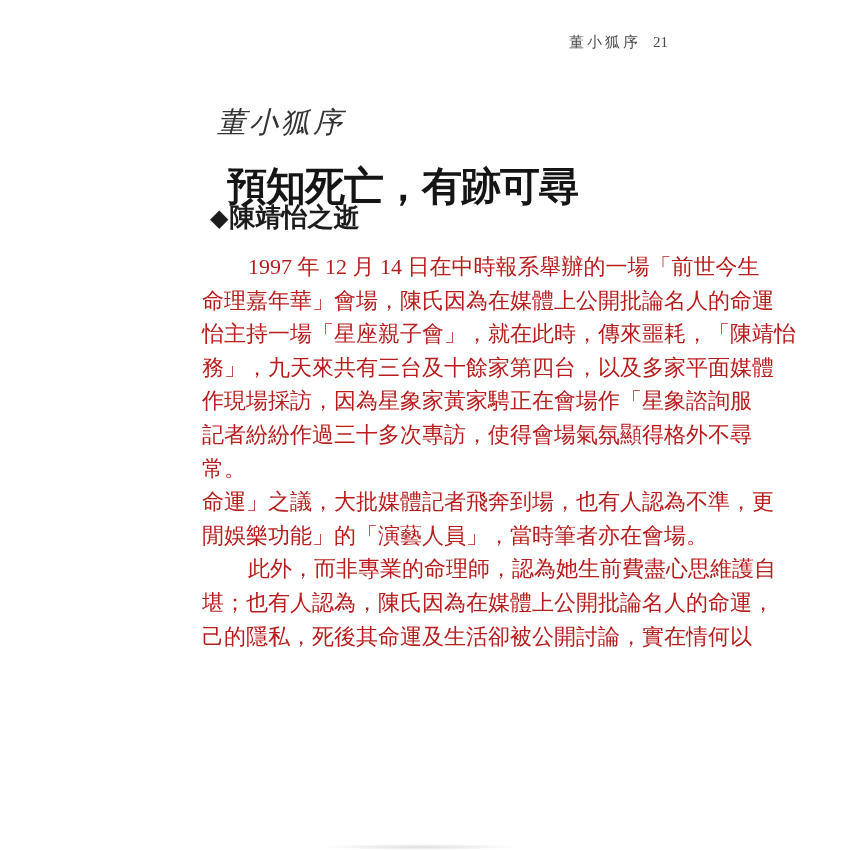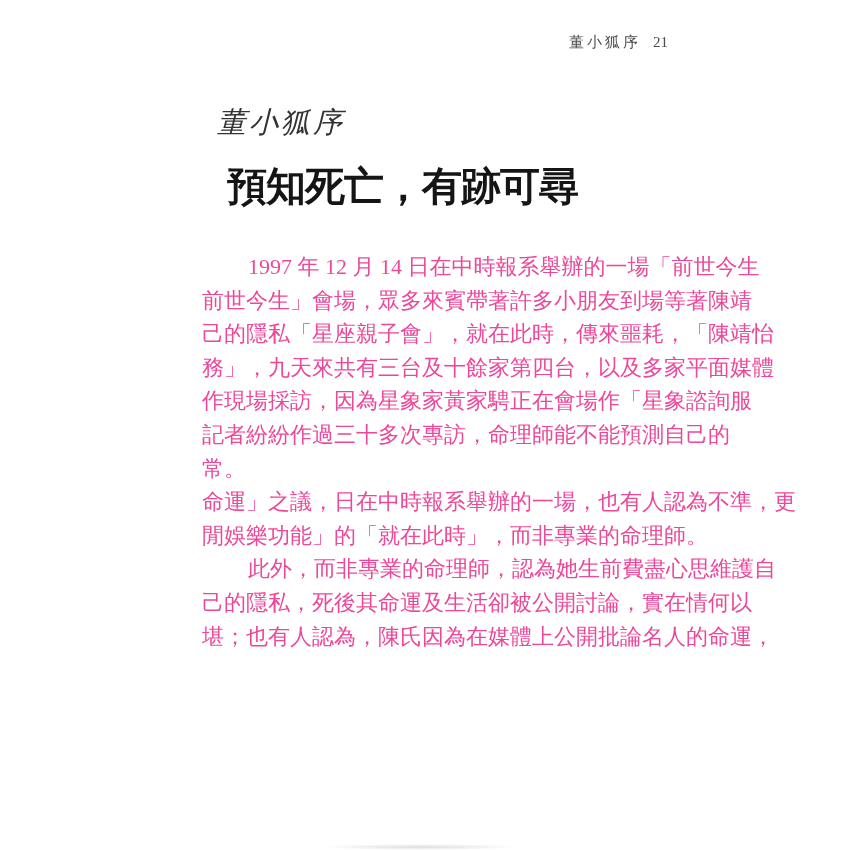--- a/index.html
+++ b/index.html
@@ -62,21 +62,21 @@
   .subheading .diamond {
     font-size: 24px;
     margin-right: 1px;
   }
   .body-text {
     position: absolute;
     left: 202px;
     top: 250px;
     width: 457px;
     font-size: 22px;
-    color: #ec4899;
+    color: #b91c1c;
   }
   .para { margin: 0; padding: 0; }
   .line {
     height: 33.6px;
     line-height: 33.6px;
     text-align: justify;
     text-align-last: justify;
     text-justify: inter-character;
     white-space: nowrap;
     overflow: visible;
@@ -99,37 +99,40 @@
 <div class="page">
 
   <div class="running-head">
     <span>董小狐序</span><span class="pagenum">21</span>
   </div>
 
   <div class="section-title">董小狐序</div>
 
   <h1 class="heading">預知死亡，有跡可尋</h1>
 
+  <div class="subheading">
+    <span class="diamond">◆</span><span>陳靖怡之逝</span>
+  </div>
 
   <div class="body-text" id="body-text">
       <div class="para">
         <div class="line indent">1997 年 12 月 14 日在中時報系舉辦的一場「前世今生</div>
-        <div class="line">前世今生」會場，眾多來賓帶著許多小朋友到場等著陳靖</div>
-        <div class="line">己的隱私「星座親子會」，就在此時，傳來噩耗，「陳靖怡</div>
+        <div class="line">命理嘉年華」會場，陳氏因為在媒體上公開批論名人的命運</div>
+        <div class="line">怡主持一場「星座親子會」，就在此時，傳來噩耗，「陳靖怡</div>
         <div class="line">務」，九天來共有三台及十餘家第四台，以及多家平面媒體</div>
         <div class="line">作現場採訪，因為星象家黃家騁正在會場作「星象諮詢服</div>
-        <div class="line">記者紛紛作過三十多次專訪，命理師能不能預測自己的</div>
+        <div class="line">記者紛紛作過三十多次專訪，使得會場氣氛顯得格外不尋</div>
         <div class="line flush">常。</div>
       </div>
       <div class="para">
-        <div class="line">命運」之議，日在中時報系舉辦的一場，也有人認為不準，更</div>
-        <div class="line flush">閒娛樂功能」的「就在此時」，而非專業的命理師。</div>
+        <div class="line">命運」之議，大批媒體記者飛奔到場，也有人認為不準，更</div>
+        <div class="line flush">閒娛樂功能」的「演藝人員」，當時筆者亦在會場。</div>
       </div>
       <div class="para">
         <div class="line indent">此外，而非專業的命理師，認為她生前費盡心思維護自</div>
+        <div class="line">堪；也有人認為，陳氏因為在媒體上公開批論名人的命運，</div>
         <div class="line">己的隱私，死後其命運及生活卻被公開討論，實在情何以</div>
-        <div class="line">堪；也有人認為，陳氏因為在媒體上公開批論名人的命運，</div>
       </div>
     </div>
 
   <div class="scan-shadow"></div>
 
 </div>
 
 </body></html>

